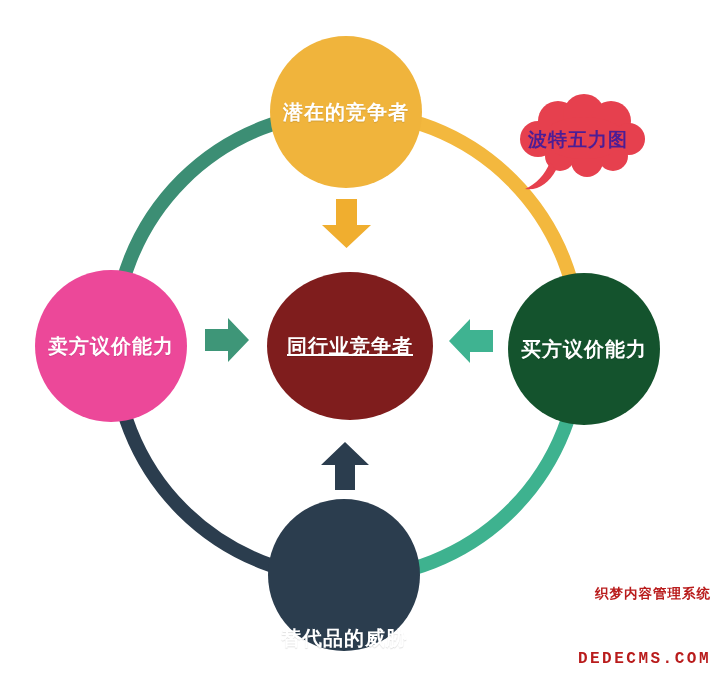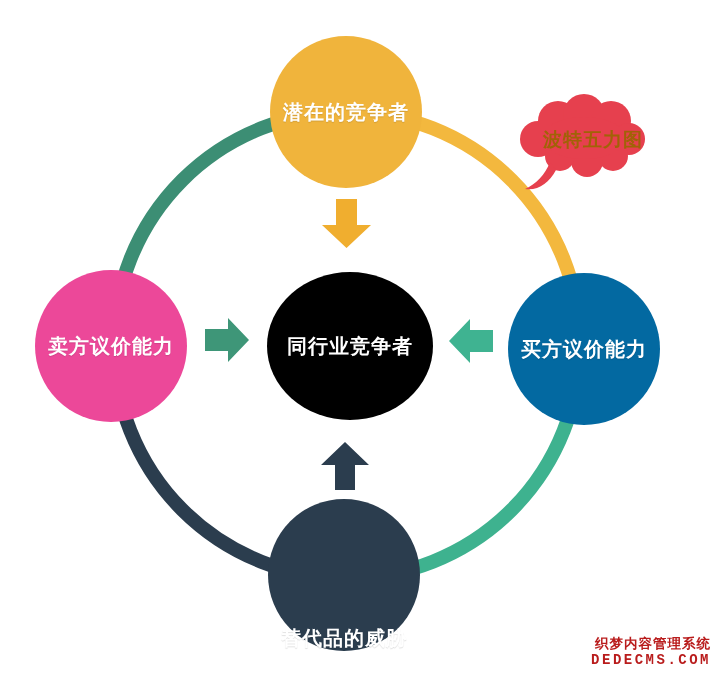--- a/index.html
+++ b/index.html
@@ -13,30 +13,30 @@
     border-radius:50%;color:#ffffff;font-weight:bold;font-size:20px;
     letter-spacing:1px;text-align:center;line-height:1.25;
     text-shadow:0 1px 1px rgba(0,0,0,.12);
   }
   .node-top{left:270px;top:36px;width:152px;height:152px;}
   .node-left{left:35px;top:270px;width:152px;height:152px;}
   .node-center{left:267px;top:272px;width:166px;height:148px;}
   .node-right{left:508px;top:273px;width:152px;height:152px;}
   .node-bottom{left:268px;top:499px;width:152px;height:152px;}
   .bubble-label{
-    position:absolute;left:513px;top:127px;width:130px;text-align:right;
-    color:#a16207;font-weight:bold;font-size:19px;letter-spacing:1px;
+    position:absolute;left:513px;top:127px;width:130px;text-align:center;
+    color:#4c1d95;font-weight:bold;font-size:19px;letter-spacing:1px;
   }
   .watermark{
     position:absolute;right:9px;bottom:8px;text-align:right;
     color:#b91c1c;font-weight:bold;line-height:1.15;
     text-shadow:-1px -1px 0 #fff,1px -1px 0 #fff,-1px 1px 0 #fff,1px 1px 0 #fff,0 1px 0 #fff,0 -1px 0 #fff;
   }
   .watermark .wm-line1{font-size:13.5px;letter-spacing:1px;}
-  .watermark .wm-line2{font-size:14px;letter-spacing:2.5px;font-family:"Liberation Mono","DejaVu Sans Mono",monospace;}
+  .watermark .wm-line2{font-size:16px;letter-spacing:2.5px;font-family:"Liberation Mono","DejaVu Sans Mono",monospace;margin-top:48px;}
 </style>
 </head>
 <body>
 
 <div class="stage">
 
   <svg width="720" height="676" viewBox="0 0 720 676">
 
     <path d="M114,345 A233,233 0 0 1 347,112" fill="none" stroke-width="14" stroke="#3c8e74"></path>
     <path d="M347,112 A233,233 0 0 1 580,345" fill="none" stroke-width="14" stroke="#f3b83e"></path>
@@ -63,25 +63,25 @@
   </svg>
 
   <div class="node node-top" style="background-color: rgb(240, 180, 60);">
     <span>潜在的竞争者</span>
   </div>
 
   <div class="node node-left" style="background-color: #ec4899;">
     <span>卖方议价能力</span>
   </div>
 
-  <div class="node node-center" style="background-color: #000000;">
+  <div class="node node-center" style="background-color: #7f1d1d; text-decoration: underline;">
     <span>同行业竞争者</span>
   </div>
 
-  <div class="node node-right" style="background-color: #0369a1; font-family: Liberation Serif, serif;">
+  <div class="node node-right" style="background-color: #14532d; font-family: Liberation Serif, serif;">
     <span>买方议价能力</span>
   </div>
 
   <div class="node node-bottom" style="background-color: rgb(43, 61, 78); align-items: flex-end;">
     <span>替代品的威胁</span>
   </div>
 
   <div class="bubble-label">波特五力图</div>
 
   <div class="watermark">

